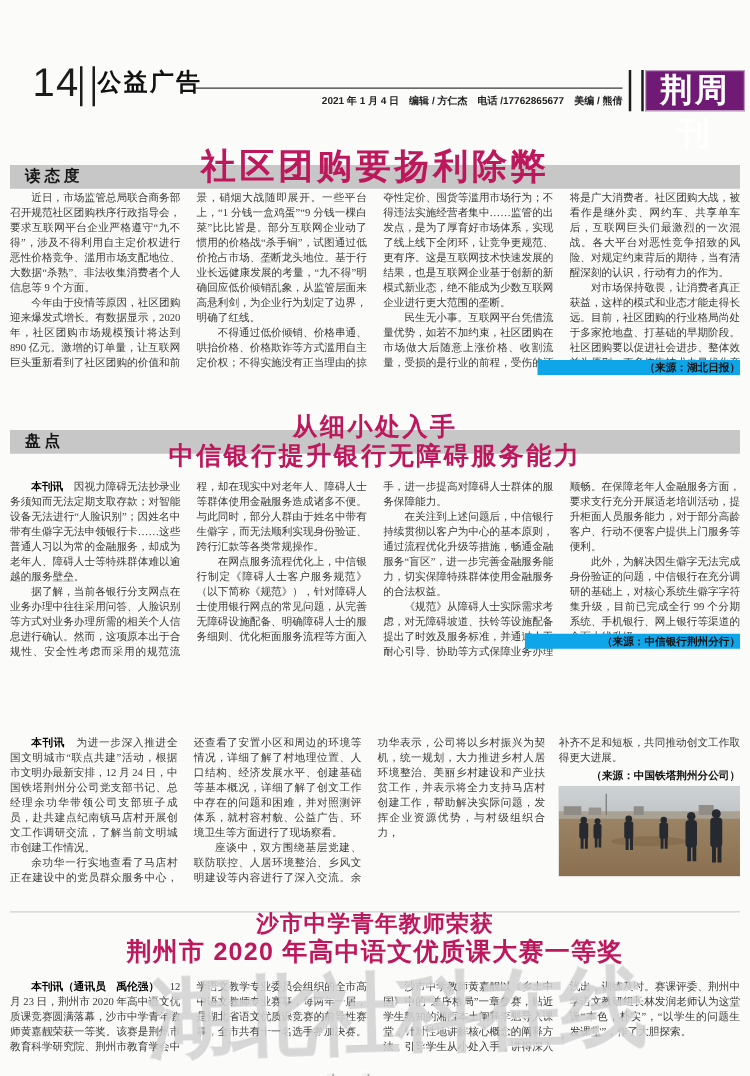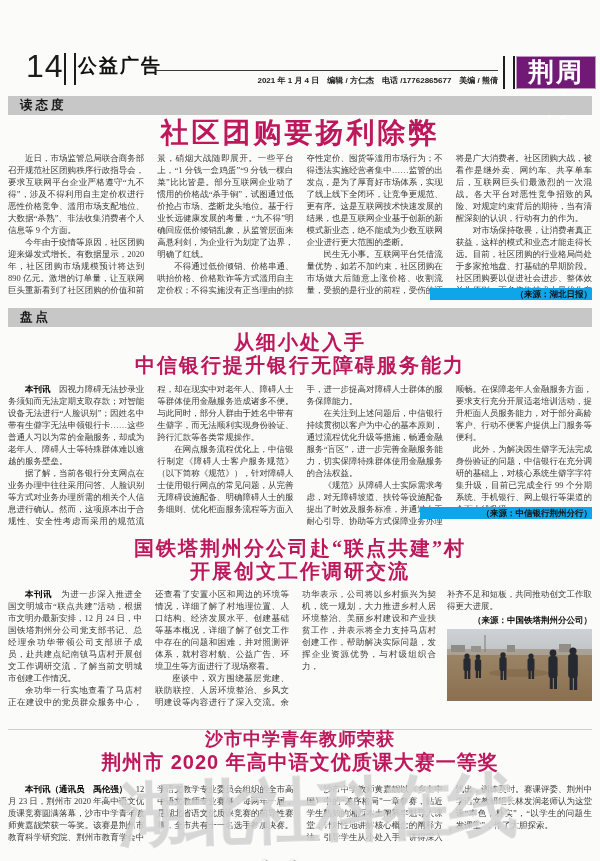--- a/index.html
+++ b/index.html
@@ -19,21 +19,21 @@
     letter-spacing:2px;color:#111;}
   .head-rule{position:absolute;left:156px;top:70px;width:342px;height:1px;background:#3a3a3a;}
   .dateline{position:absolute;left:198px;top:75px;width:300px;text-align:right;
     font-size:8px;color:#222;font-family:"Liberation Sans",sans-serif;font-weight:bold;}
   .masthead{position:absolute;left:516px;top:56px;width:80px;height:33px;
     background:#701a75;color:#fff;font-size:26px;font-weight:bold;text-align:center;
     line-height:34px;letter-spacing:2px;box-shadow:inset 0 0 0 1px rgba(255,255,255,.55);}
   
   .sec-bar{position:absolute;left:8px;width:584px;height:19px;background:#c7c7c7;
     font-size:12.5px;font-weight:bold;color:#161616;letter-spacing:3px;
-    line-height:19px;padding-left:12px;box-sizing:border-box;}
+    line-height:19px;padding-left:12px;box-sizing:border-box;margin-top:36px;}
   
   .hl{position:absolute;left:0;width:600px;text-align:center;font-weight:bold;color:#be185d;}
   .hl1{top:114px;font-size:28px;letter-spacing:3px;}
   .hl-two{line-height:23px;font-size:20px;letter-spacing:2px;}
   .hl-sans{font-family:"Liberation Sans","DejaVu Sans",sans-serif;letter-spacing:1px;}
   
   .body-cols{position:absolute;text-align:justify;font-size:8.5px;line-height:12px;
     color:#3a3a3a;overflow:hidden;}
   .body-cols p{margin:0;text-indent:2em;}
   .body-cols b{color:#000;}
@@ -90,24 +90,20 @@
   <div class="body-cols c4" style="left:8px;top:383px;width:584px;height:146px;">
       <p><b>本刊讯　</b>因视力障碍无法抄录业务须知而无法定期支取存款；对智能设备无法进行“人脸识别”；因姓名中带有生僻字无法申领银行卡……这些普通人习以为常的金融服务，却成为老年人、障碍人士等特殊群体难以逾越的服务壁垒。</p>
       <p>据了解，当前各银行分支网点在业务办理中往往采用问答、人脸识别等方式对业务办理所需的相关个人信息进行确认。然而，这项原本出于合规性、安全性考虑而采用的规范流程，却在现实中对老年人、障碍人士等群体使用金融服务造成诸多不便。与此同时，部分人群由于姓名中带有生僻字，而无法顺利实现身份验证、跨行汇款等各类常规操作。</p>
       <p>在网点服务流程优化上，中信银行制定《障碍人士客户服务规范》（以下简称《规范》），针对障碍人士使用银行网点的常见问题，从完善无障碍设施配备、明确障碍人士的服务细则、优化柜面服务流程等方面入手，进一步提高对障碍人士群体的服务保障能力。</p>
       <p>在关注到上述问题后，中信银行持续贯彻以客户为中心的基本原则，通过流程优化升级等措施，畅通金融服务“盲区”，进一步完善金融服务能力，切实保障特殊群体使用金融服务的合法权益。</p>
       <p>《规范》从障碍人士实际需求考虑，对无障碍坡道、扶铃等设施配备提出了时效及服务标准，并通过人工耐心引导、协助等方式保障业务办理顺畅。在保障老年人金融服务方面，要求支行充分开展适老培训活动，提升柜面人员服务能力，对于部分高龄客户、行动不便客户提供上门服务等便利。</p>
       <p>此外，为解决因生僻字无法完成身份验证的问题，中信银行在充分调研的基础上，对核心系统生僻字字符集升级，目前已完成全行 99 个分期系统、手机银行、网上银行等渠道的全面上线升级。</p>
     </div>
   <div class="attribution" style="left:420px;top:507px;width:172px;">（来源：中信银行荆州分行）</div>
 
-  <div class="hl hl-two" style="top:537px;">
-    <div>国铁塔荆州分公司赴“联点共建”村</div>
-    <div>开展创文工作调研交流</div>
-  </div>
   <div class="body-cols c3" style="left:8px;top:588px;width:428px;height:136px;">
       <p><b>本刊讯　</b>为进一步深入推进全国文明城市“联点共建”活动，根据市文明办最新安排，12 月 24 日，中国铁塔荆州分公司党支部书记、总经理余功华带领公司支部班子成员，赴共建点纪南镇马店村开展创文工作调研交流，了解当前文明城市创建工作情况。</p>
       <p>余功华一行实地查看了马店村正在建设中的党员群众服务中心，还查看了安置小区和周边的环境等情况，详细了解了村地理位置、人口结构、经济发展水平、创建基础等基本概况，详细了解了创文工作中存在的问题和困难，并对照测评体系，就村容村貌、公益广告、环境卫生等方面进行了现场察看。</p>
       <p>座谈中，双方围绕基层党建、联防联控、人居环境整治、乡风文明建设等内容进行了深入交流。余功华表示，公司将以乡村振兴为契机，统一规划，大力推进乡村人居环境整治、美丽乡村建设和产业扶贫工作，并表示将全力支持马店村创建工作，帮助解决实际问题，发挥企业资源优势，与村级组织合力，</p>
     </div>
 
   <div class="side-col">
     <div>补齐不足和短板，共同推动创文工作取得更大进展。</div>
     <span class="attr-inline">（来源：中国铁塔荆州分公司）</span>
 

